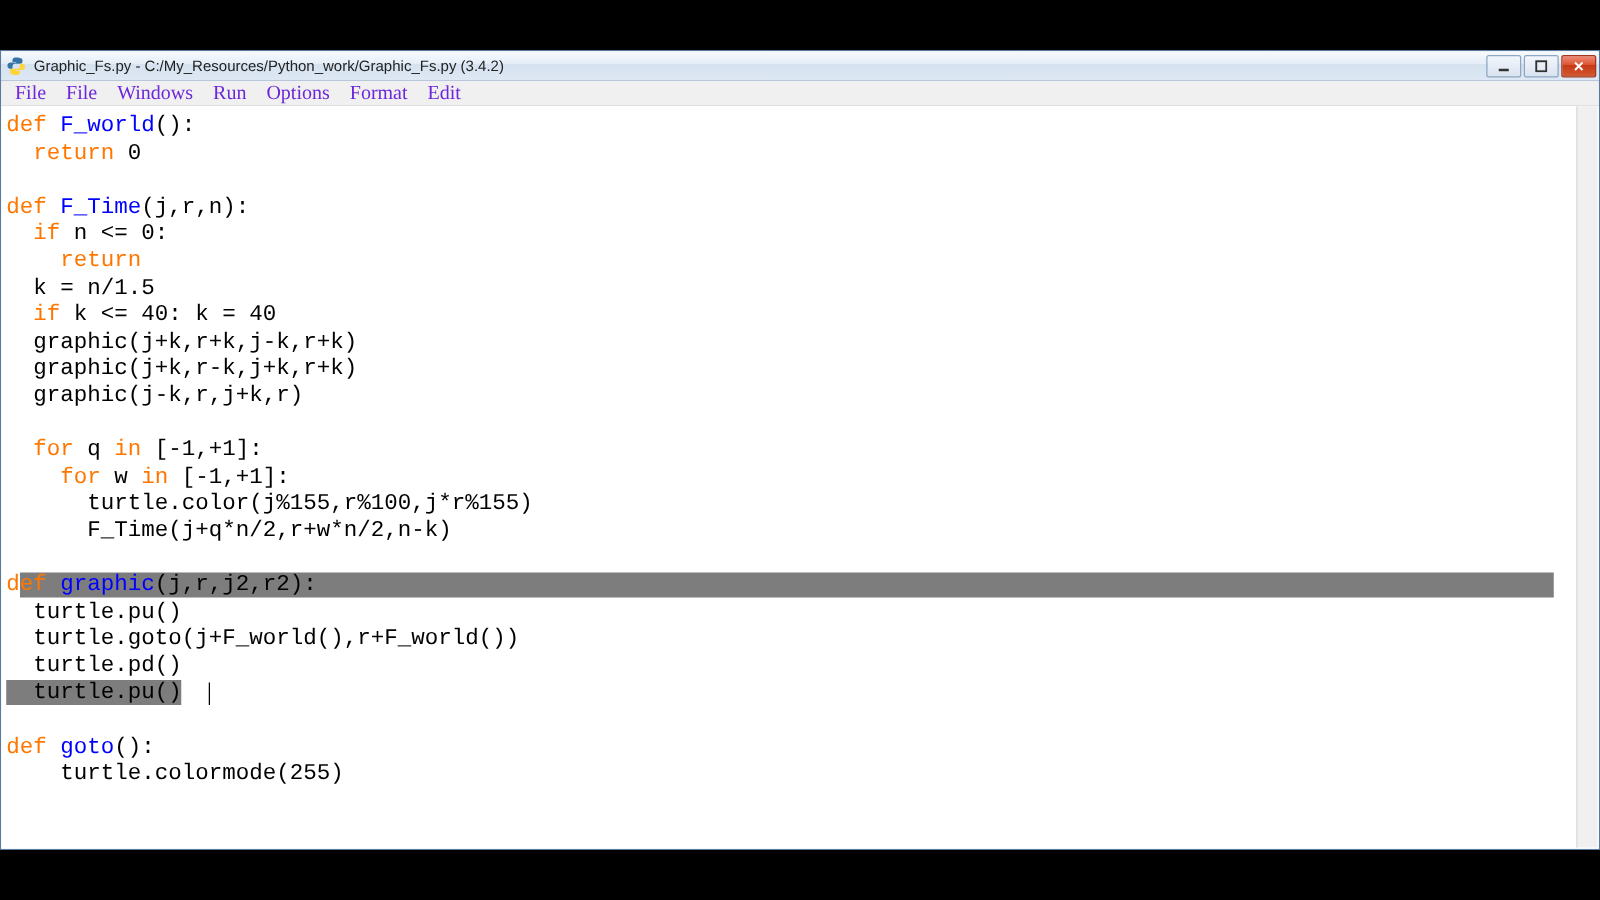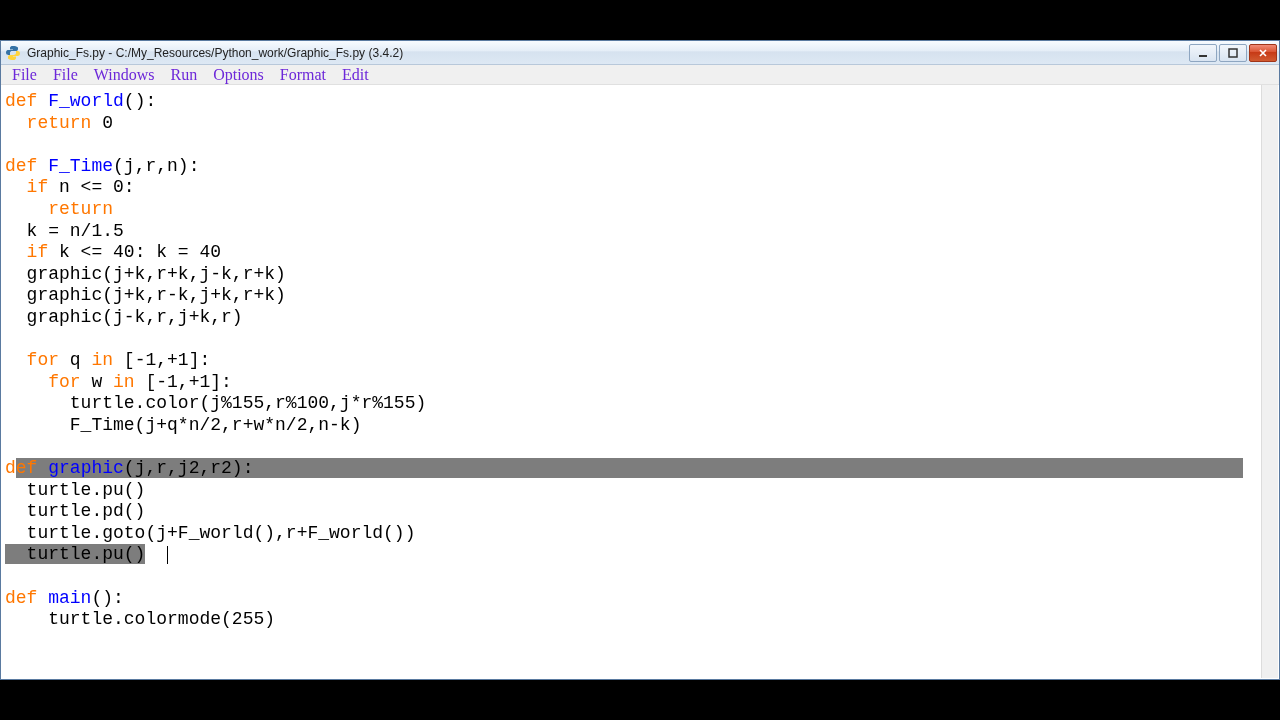--- a/index.html
+++ b/index.html
@@ -168,20 +168,20 @@
 <span>  graphic(j+k,r+k,j-k,r+k)</span>
 <span>  graphic(j+k,r-k,j+k,r+k)</span>
 <span>  graphic(j-k,r,j+k,r)</span>
 <span></span>
 <span class="kw">  for</span><span> q </span><span class="kw">in</span><span> [-1,+1]:</span>
 <span class="kw">    for</span><span> w </span><span class="kw">in</span><span> [-1,+1]:</span>
 <span>      turtle.color(j%155,r%100,j*r%155)</span>
 <span>      F_Time(j+q*n/2,r+w*n/2,n-k)</span>
 <span></span>
 <span class="kw">d</span><span class="sel" style="display:inline;"><span class="kw">ef</span><span class="fn"> graphic</span><span>(j,r,j2,r2):</span><span style="display:inline-block;width:990px;"> </span>
-<span class="selline">  turtle.pu()</span><span class="selline">  turtle.pd()</span><span class="selline">  turtle.goto(j+F_world(),r+F_world())</span><span>  turtle.pu()</span></span><span>  </span><span class="cursor-caret"></span>
+<span class="selline">  turtle.pu()</span><span class="selline">  turtle.goto(j+F_world(),r+F_world())</span><span class="selline">  turtle.pd()</span><span>  turtle.pu()</span></span><span>  </span><span class="cursor-caret"></span>
 <span></span>
-<span class="kw">def</span><span class="fn"> main</span><span>():</span>
+<span class="kw">def</span><span class="fn"> goto</span><span>():</span>
 <span>    turtle.colormode(255)</span></div>
   </div>
 
   <div class="scrollbar"></div>
 </div>
 
 </body></html>

